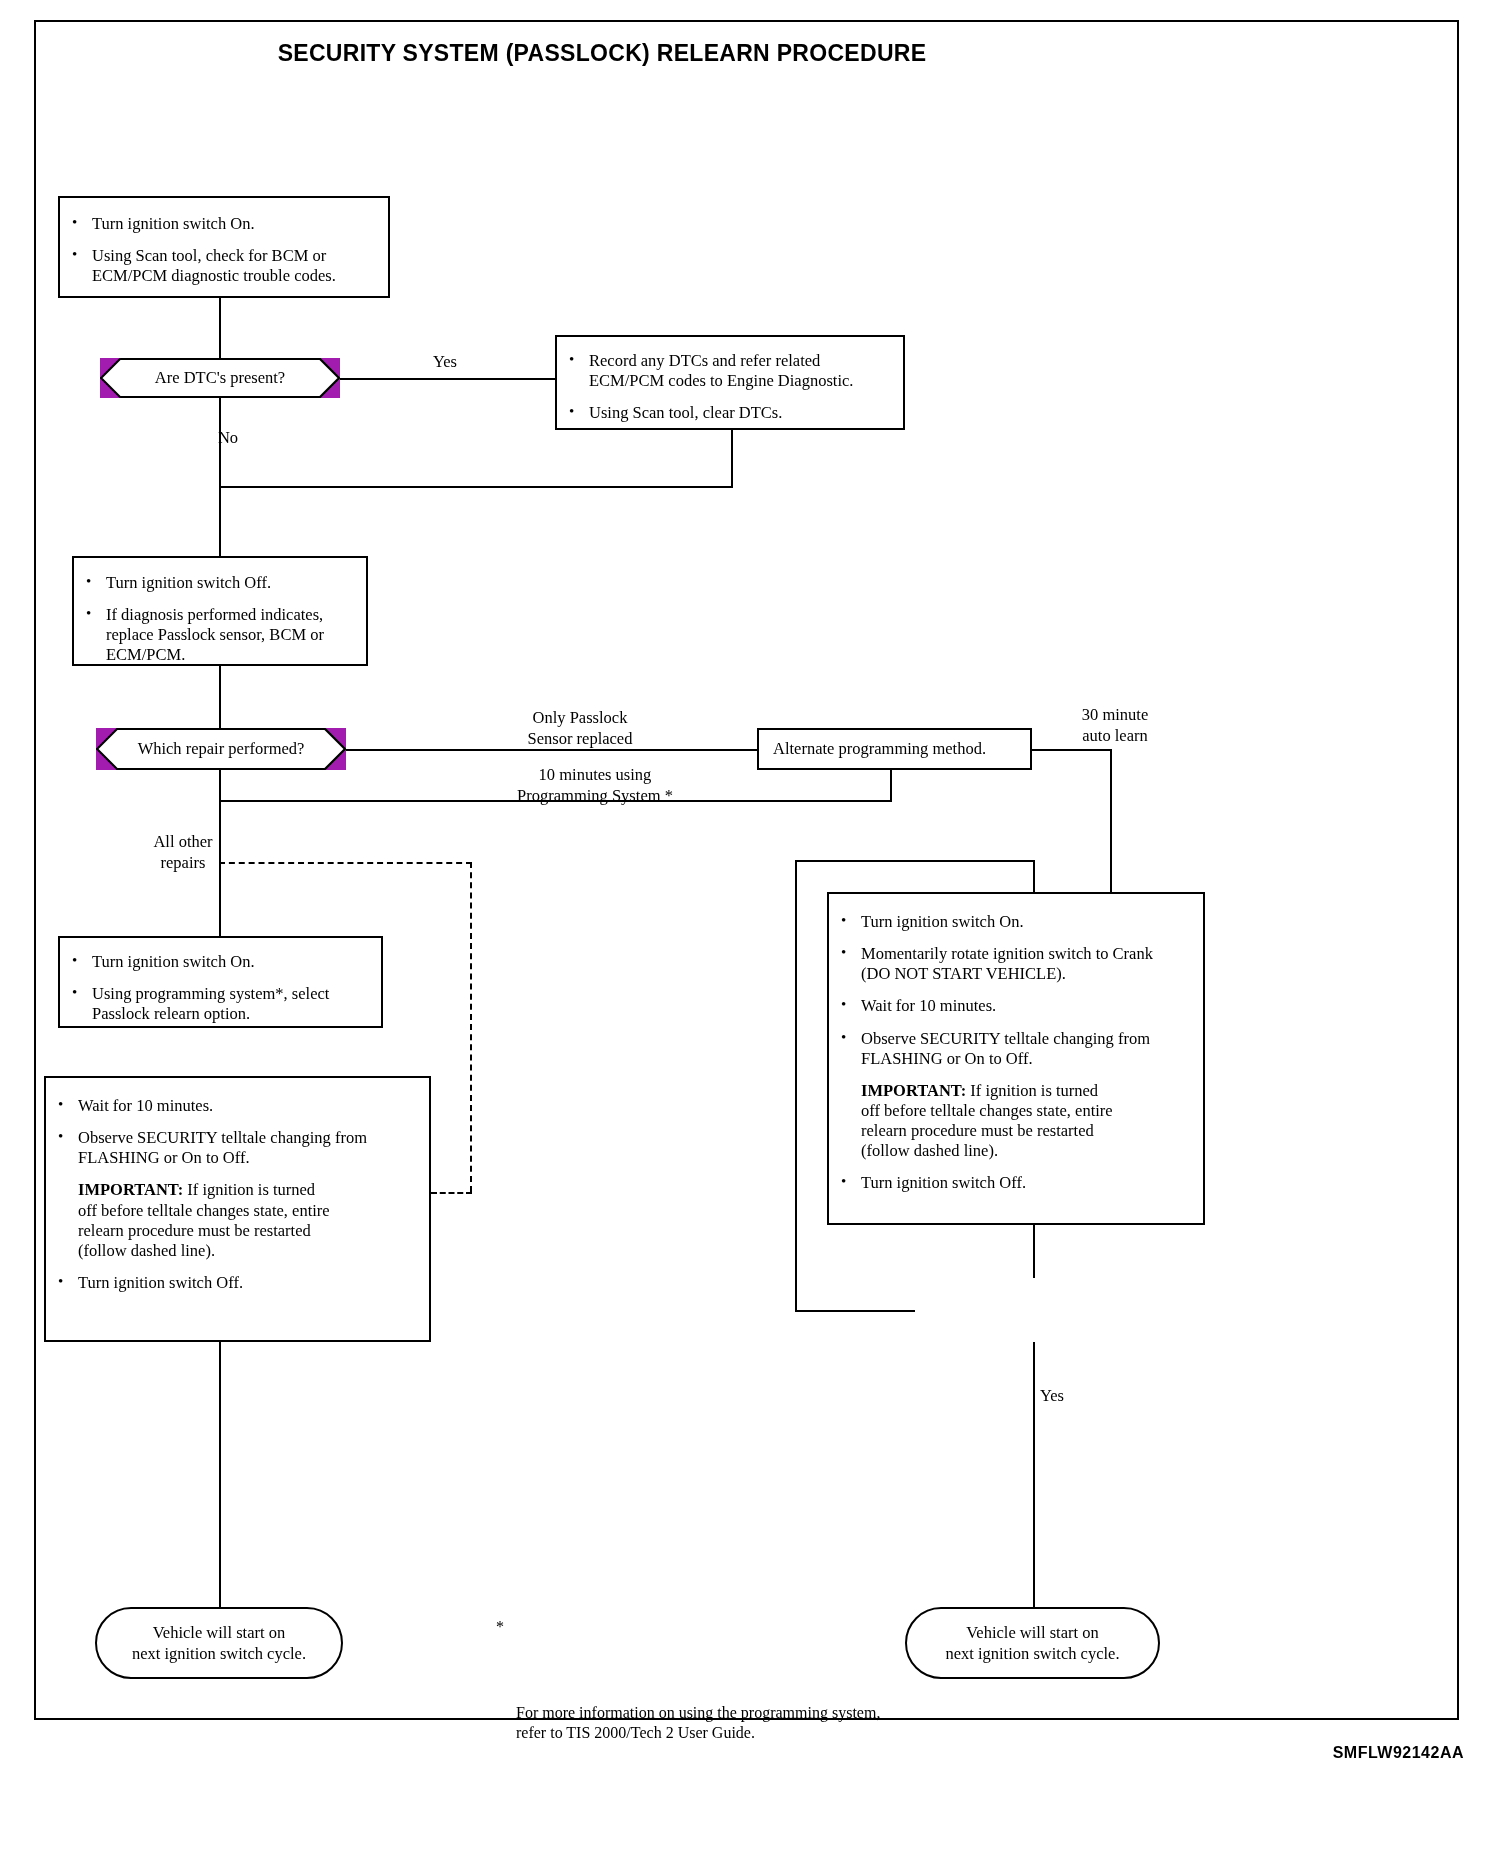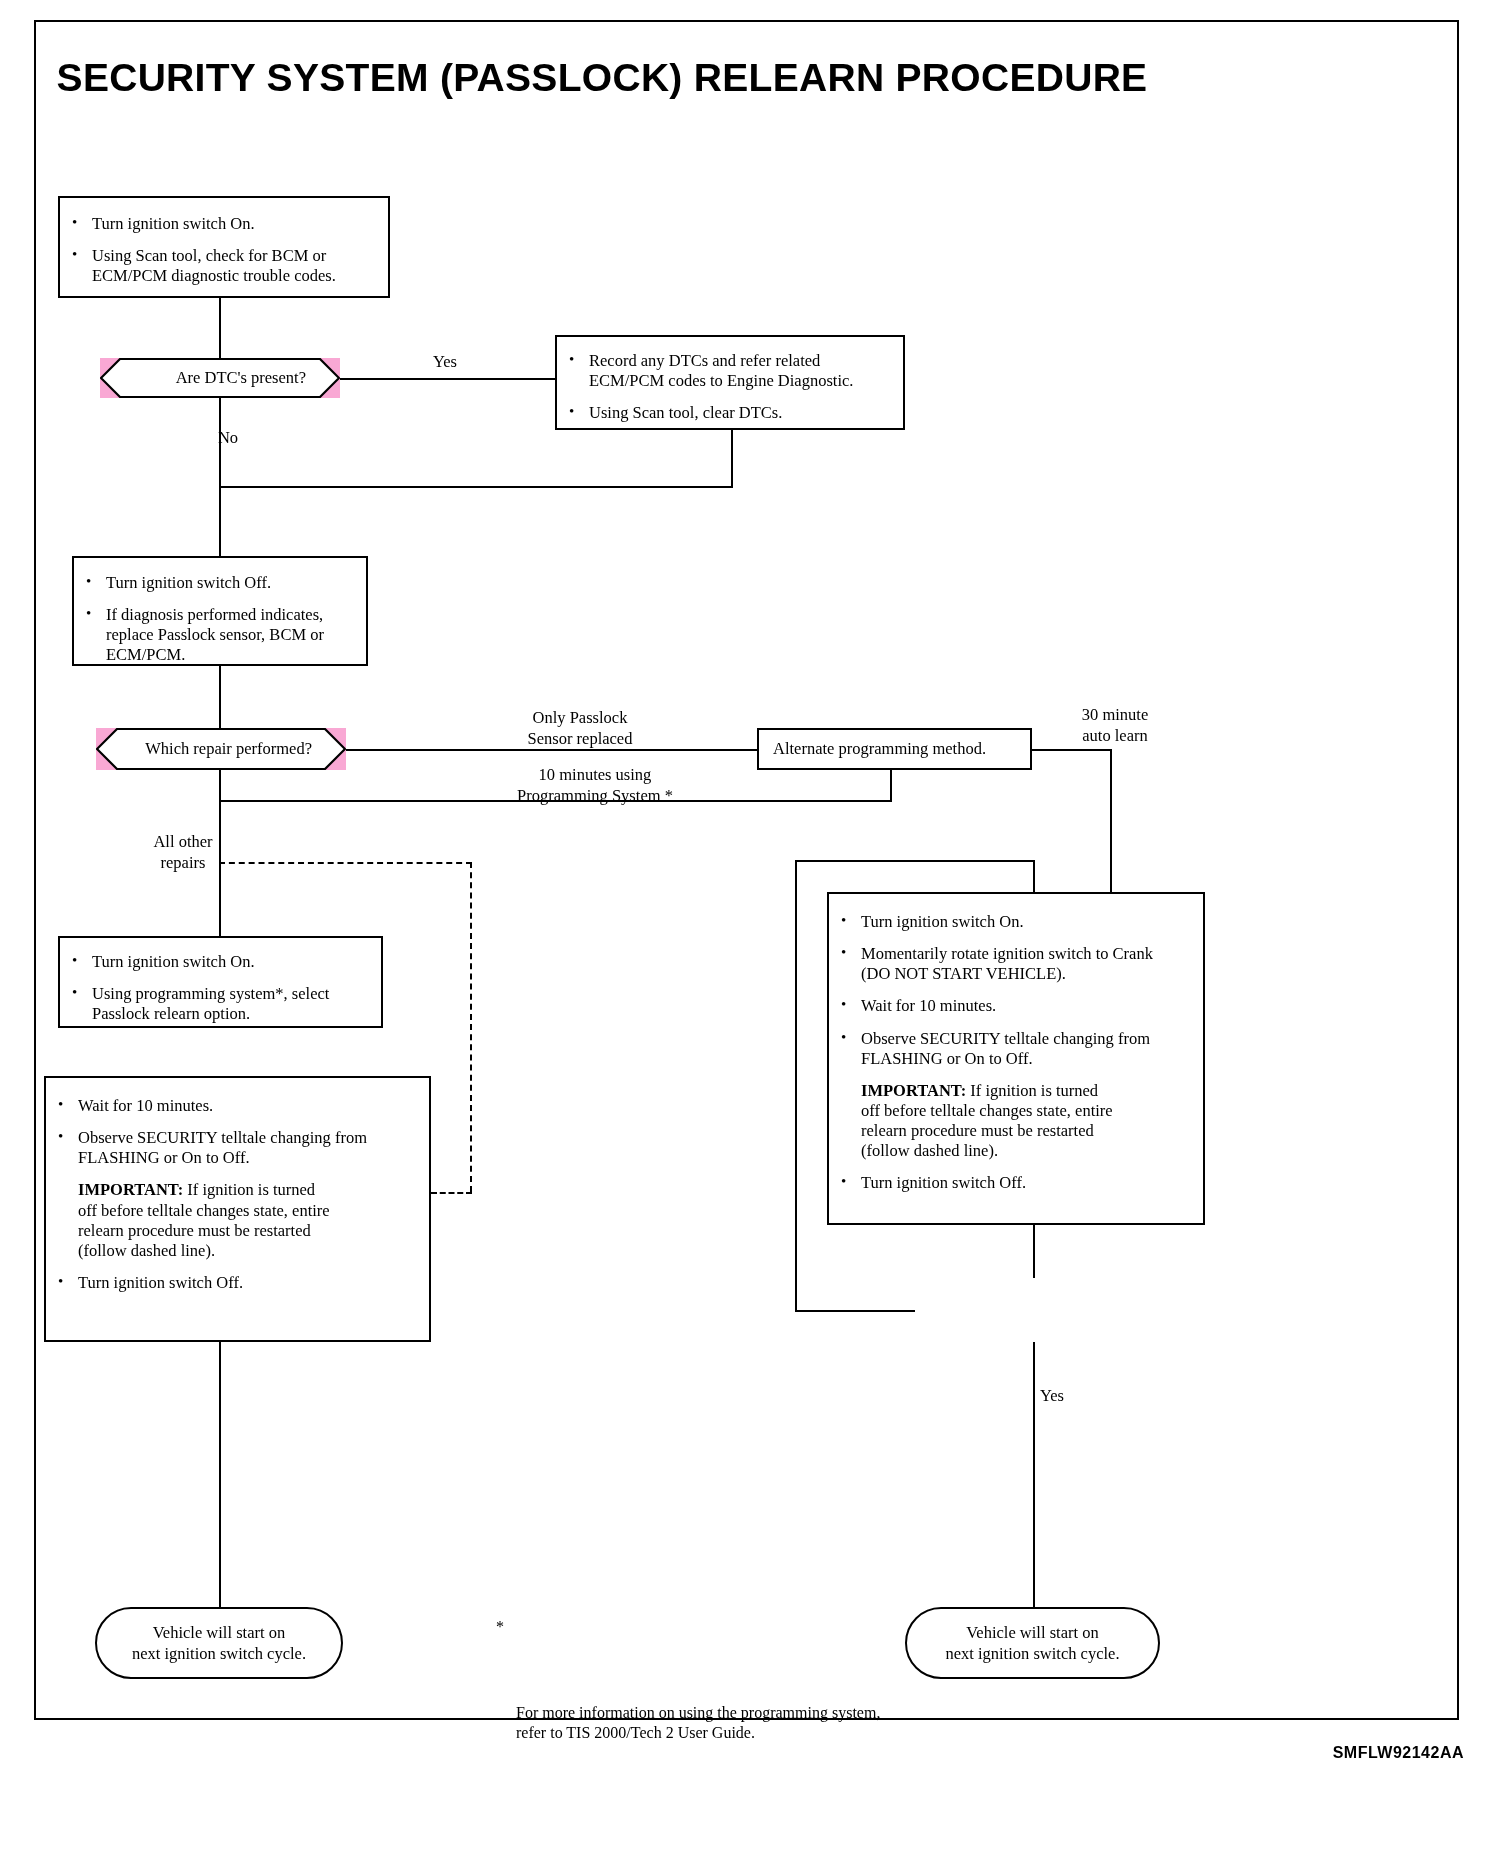--- a/index.html
+++ b/index.html
@@ -25,25 +25,25 @@
     top: 20px;
     width: 1425px;
     height: 1700px;
     border: 2px solid #000;
     box-sizing: border-box;
   }
   
   #title {
     position: absolute;
     left: 0;
-    top: 56px;
+    top: 40px;
     width: 1204px;
     text-align: center;
     font-family: "Liberation Sans", "DejaVu Sans", sans-serif;
-    font-size: 39px;
+    font-size: 23px;
     font-weight: 700;
     letter-spacing: 0.3px;
     white-space: nowrap;
   }
   
   .box {
     position: absolute;
     border: 2.5px solid #000;
     background: #fff;
     box-sizing: border-box;
@@ -67,24 +67,24 @@
     left: 6px;
     top: -1px;
     font-size: 15px;
   }
   .box li.nobullet { padding-left: 26px; }
   .imp { font-weight: 700; }
 
   
   .hex {
     position: absolute;
-    background: #f9a8d4;
+    background: #a21caf;
     display: flex;
     align-items: center;
-    justify-content: flex-end;
+    justify-content: center;
     text-align: center;
     font-size: 16.5px;
     line-height: 1.2;
     box-sizing: border-box;
   }
   .hex .hexsvg {
     position: absolute;
     left: 0; top: 0;
     width: 100%; height: 100%;
   }

